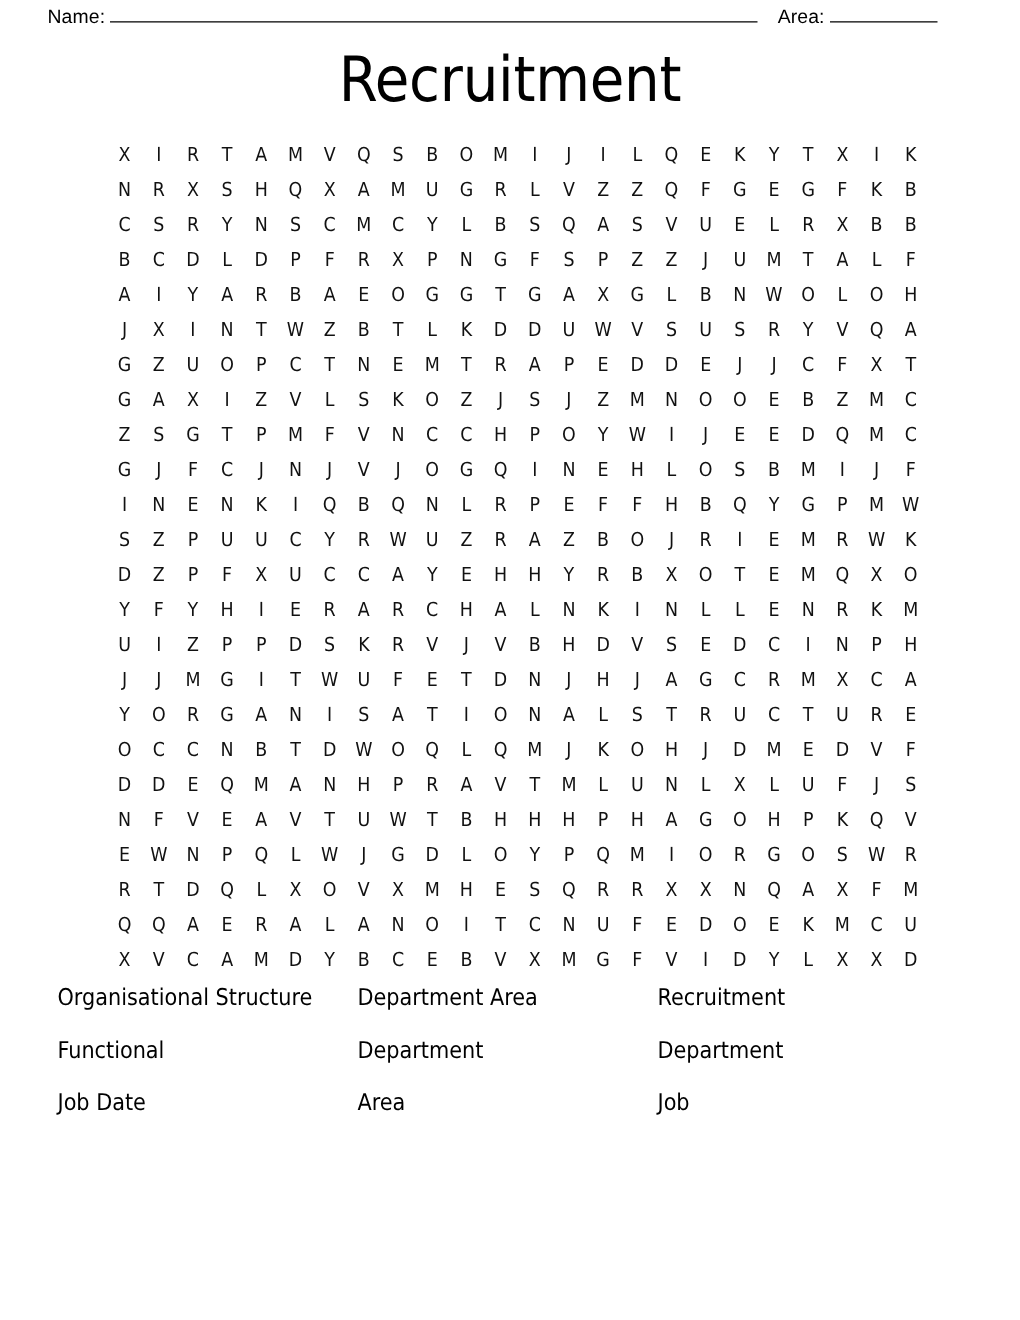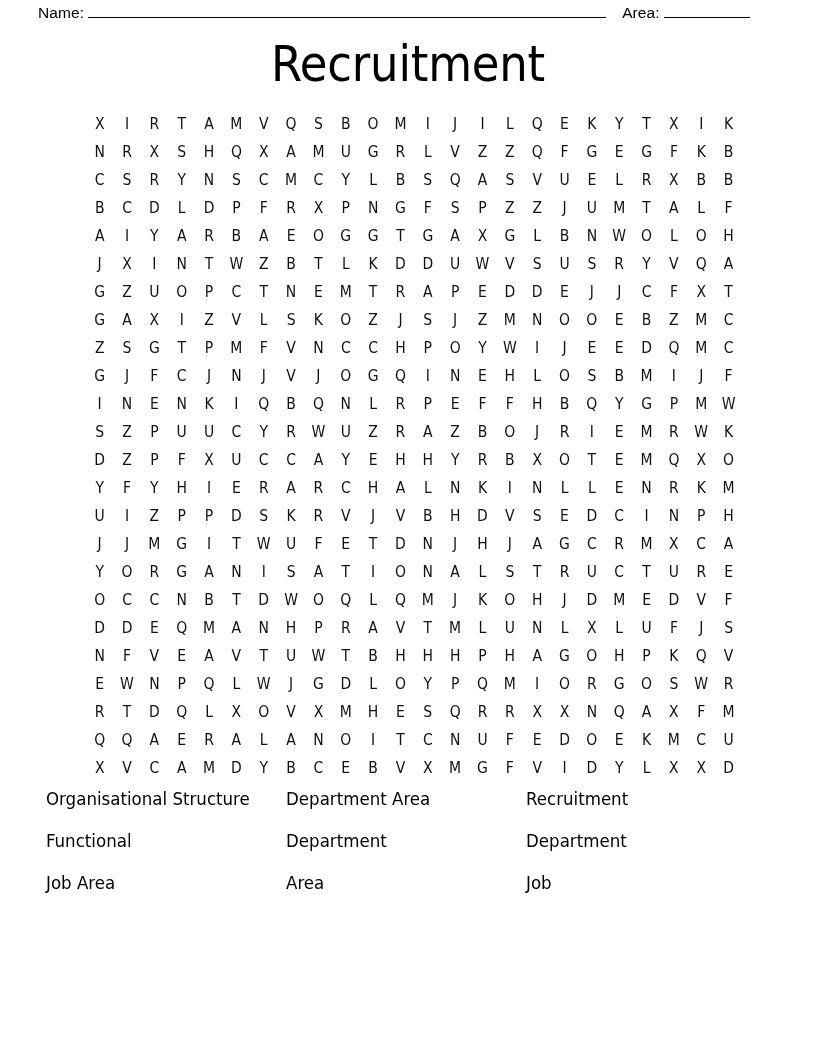--- a/index.html
+++ b/index.html
@@ -704,20 +704,20 @@
       </div>
   </div>
 
   <div class="word-list" id="word-list">
       <div class="word">Organisational Structure</div>
       <div class="word">Department Area</div>
       <div class="word">Recruitment</div>
       <div class="word">Functional</div>
       <div class="word">Department</div>
       <div class="word">Department</div>
-      <div class="word">Job Area</div>
+      <div class="word">Job Date</div>
       <div class="word">Area</div>
       <div class="word">Job</div>
       <div class="word word-empty"></div>
       <div class="word word-empty"></div>
     </div>
 
 </div>
 
 </body></html>

